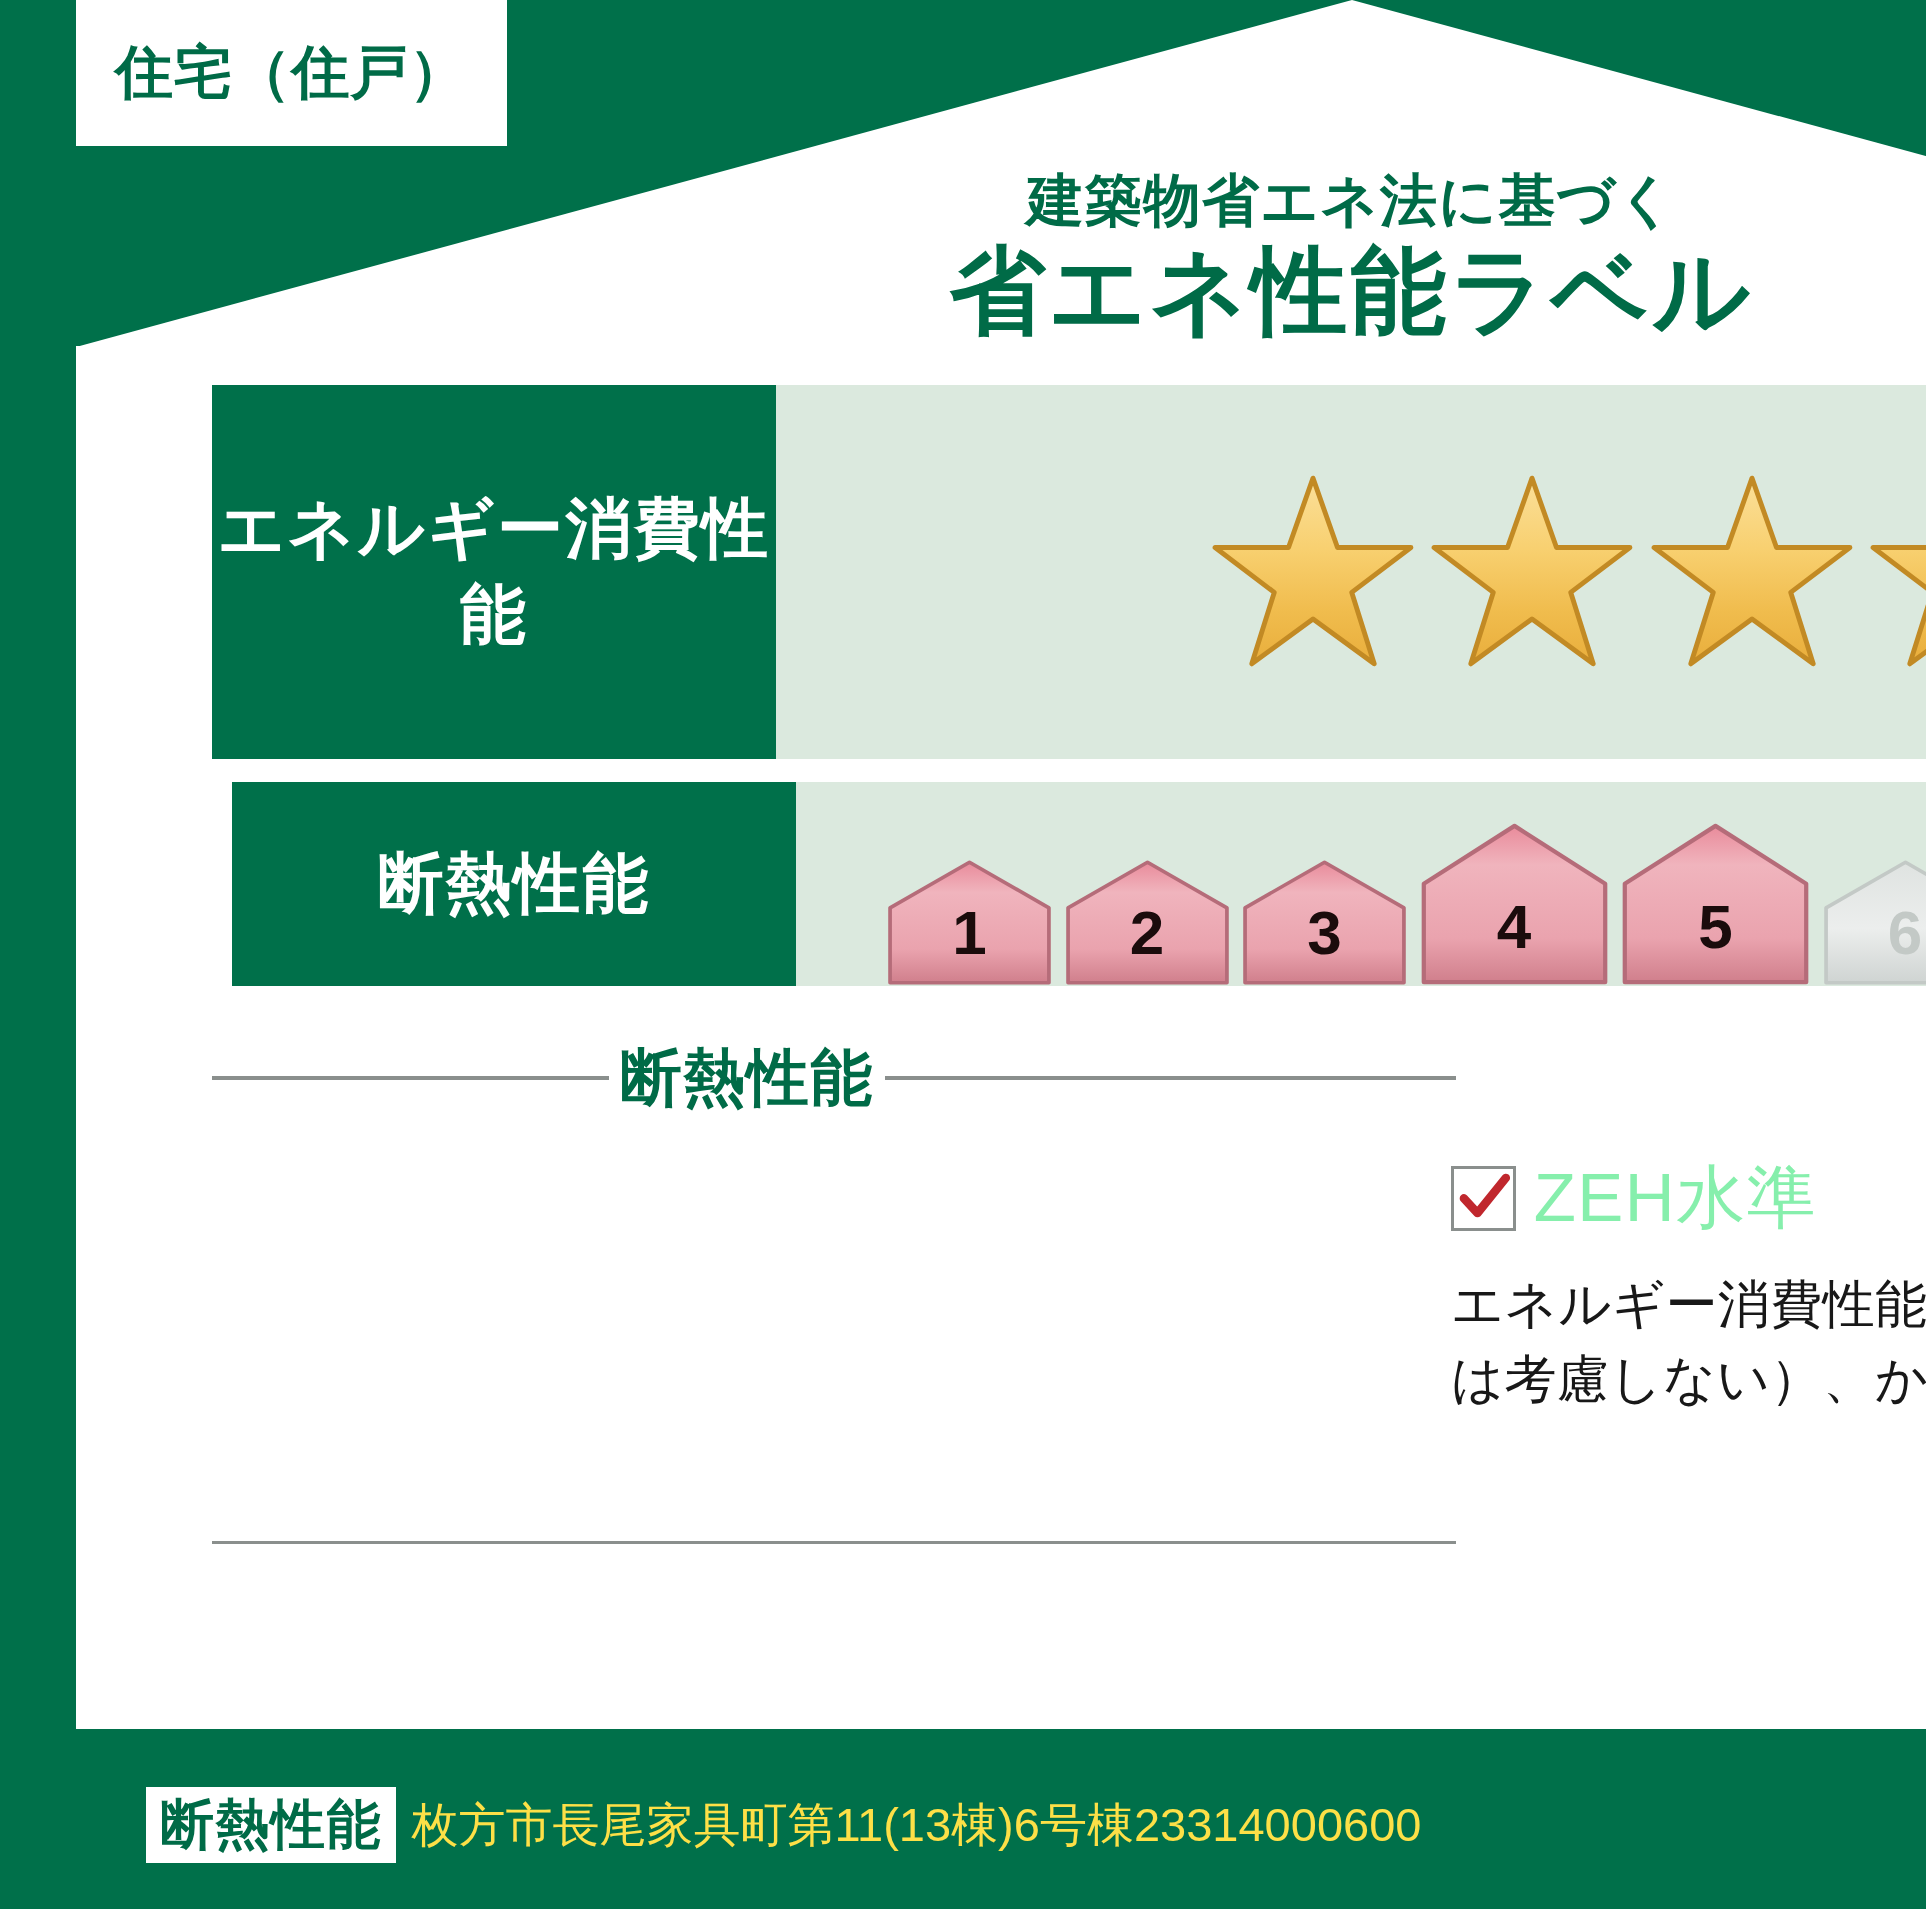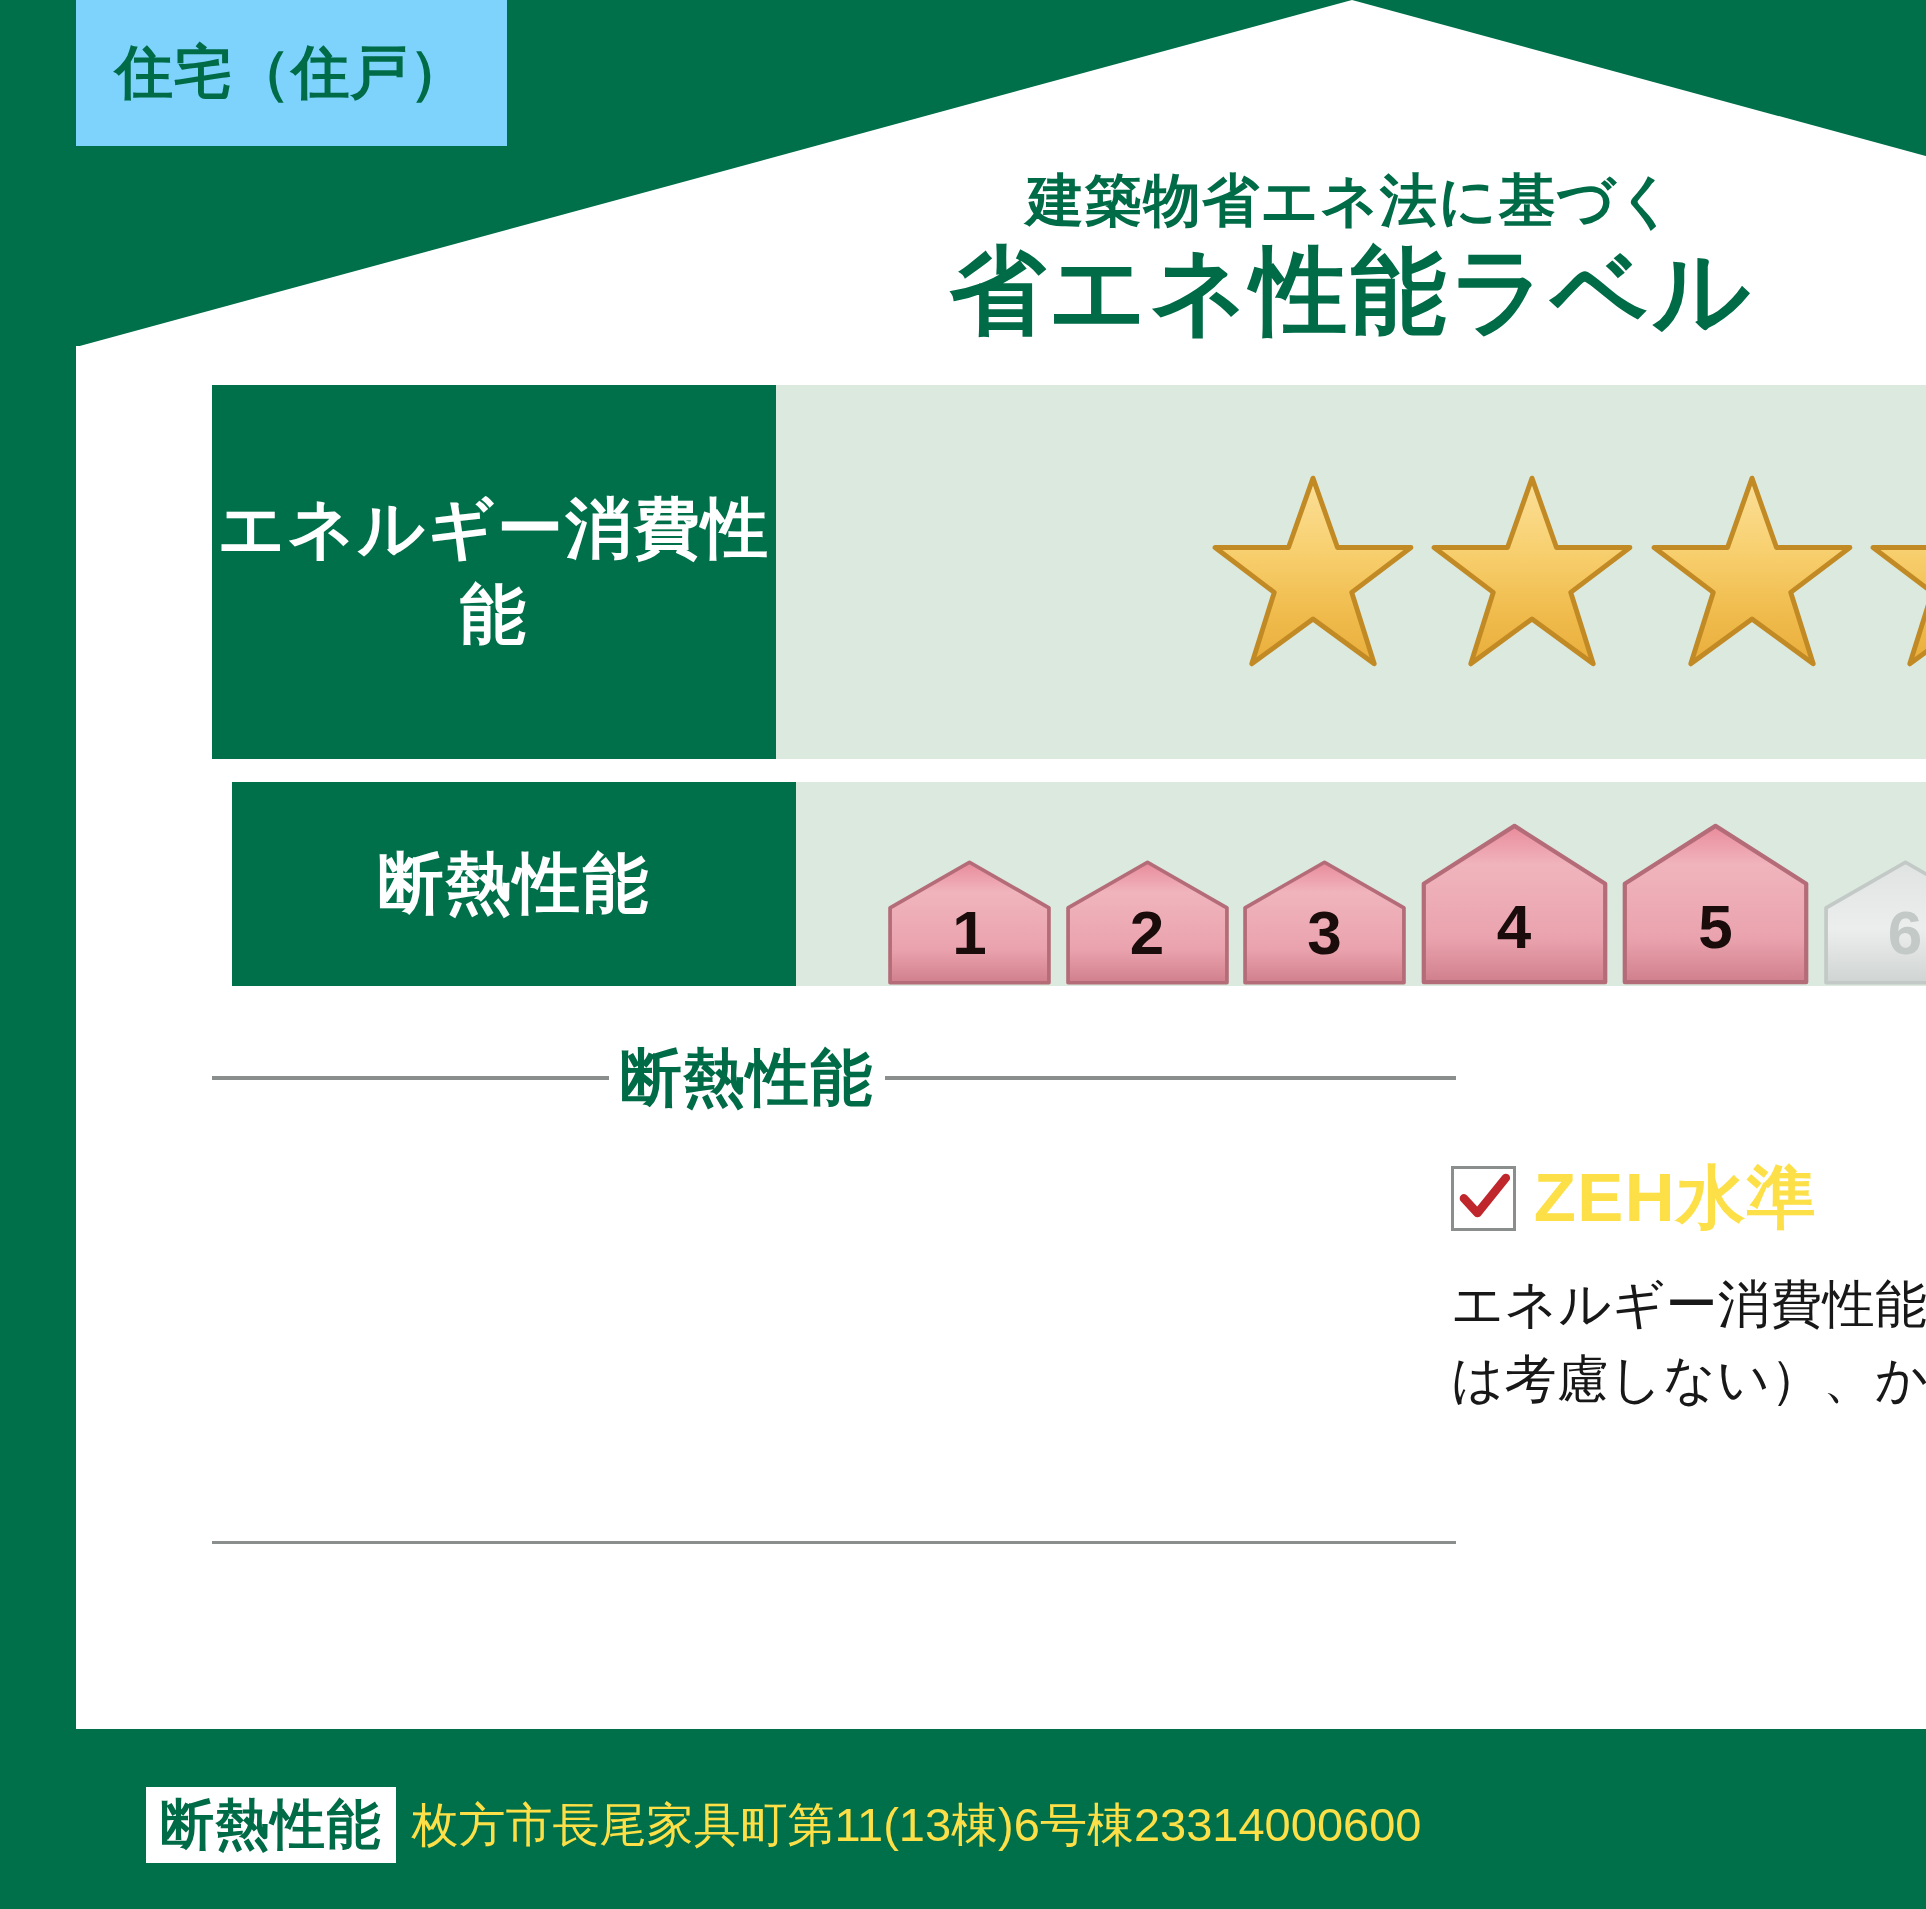--- a/index.html
+++ b/index.html
@@ -17,21 +17,21 @@
     width: 2703px;
     height: 1910px;
     background: #00704a;
     overflow: hidden;
   }
 
   
   .corner-tab {
     position: absolute;
     top: 0;
-    background: #7dd3fc;
+    background: #ffffff;
     display: flex;
     align-items: center;
     justify-content: center;
     color: #006b47;
     font-weight: bold;
     letter-spacing: 0.8px;
   }
   #tab-building-type {
     left: 76px;
     width: 431px;
@@ -218,22 +218,22 @@
     width: 65px;
     height: 65px;
     border: 3.5px solid #8a8f8d;
     background: #ffffff;
     position: relative;
     flex: 0 0 auto;
   }
   #zeh-check-box svg { position: absolute; left: 4%; top: 2%; width: 96%; height: 96%; }
   #zeh-title {
     font-size: 69px;
-    font-weight: bold;
-    color: #fde047;
+    font-weight: normal;
+    color: #86efac;
     letter-spacing: 1.5px;
   }
   #zeh-desc {
     margin-top: 23px;
     font-size: 52px;
     color: #181818;
     line-height: 1.45;
     letter-spacing: 0.4px;
     white-space: nowrap;
   }

